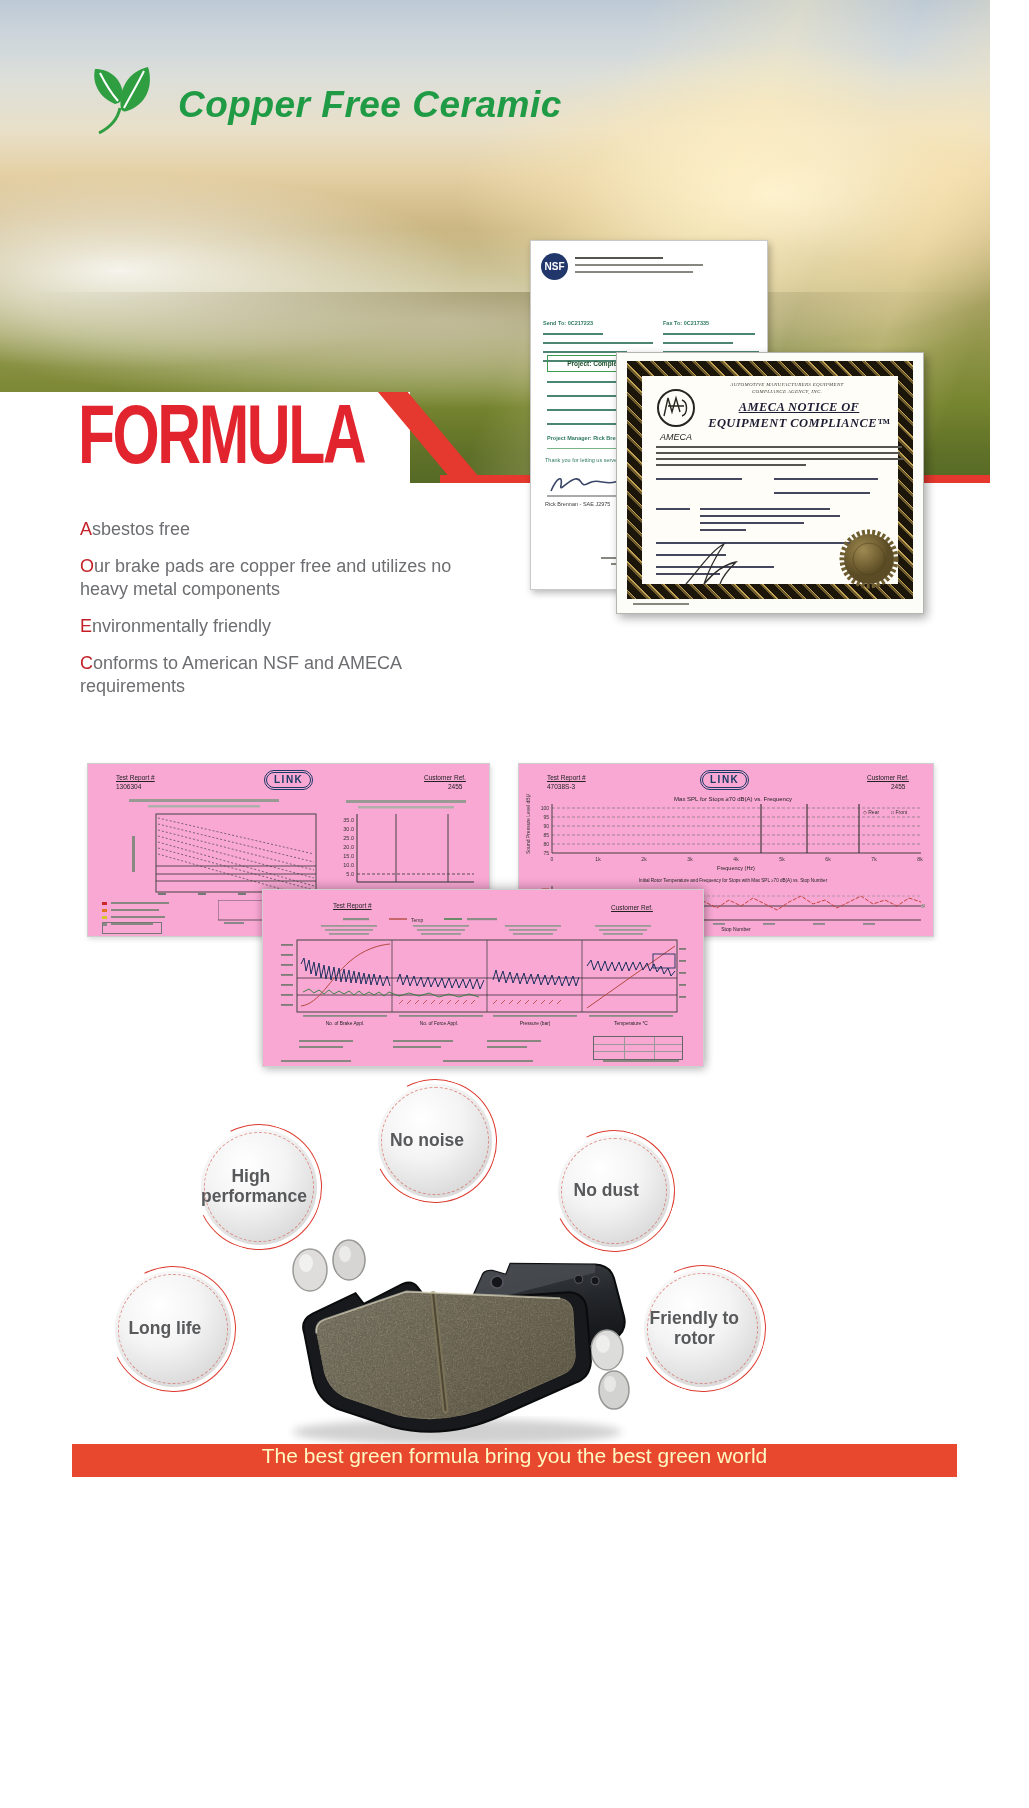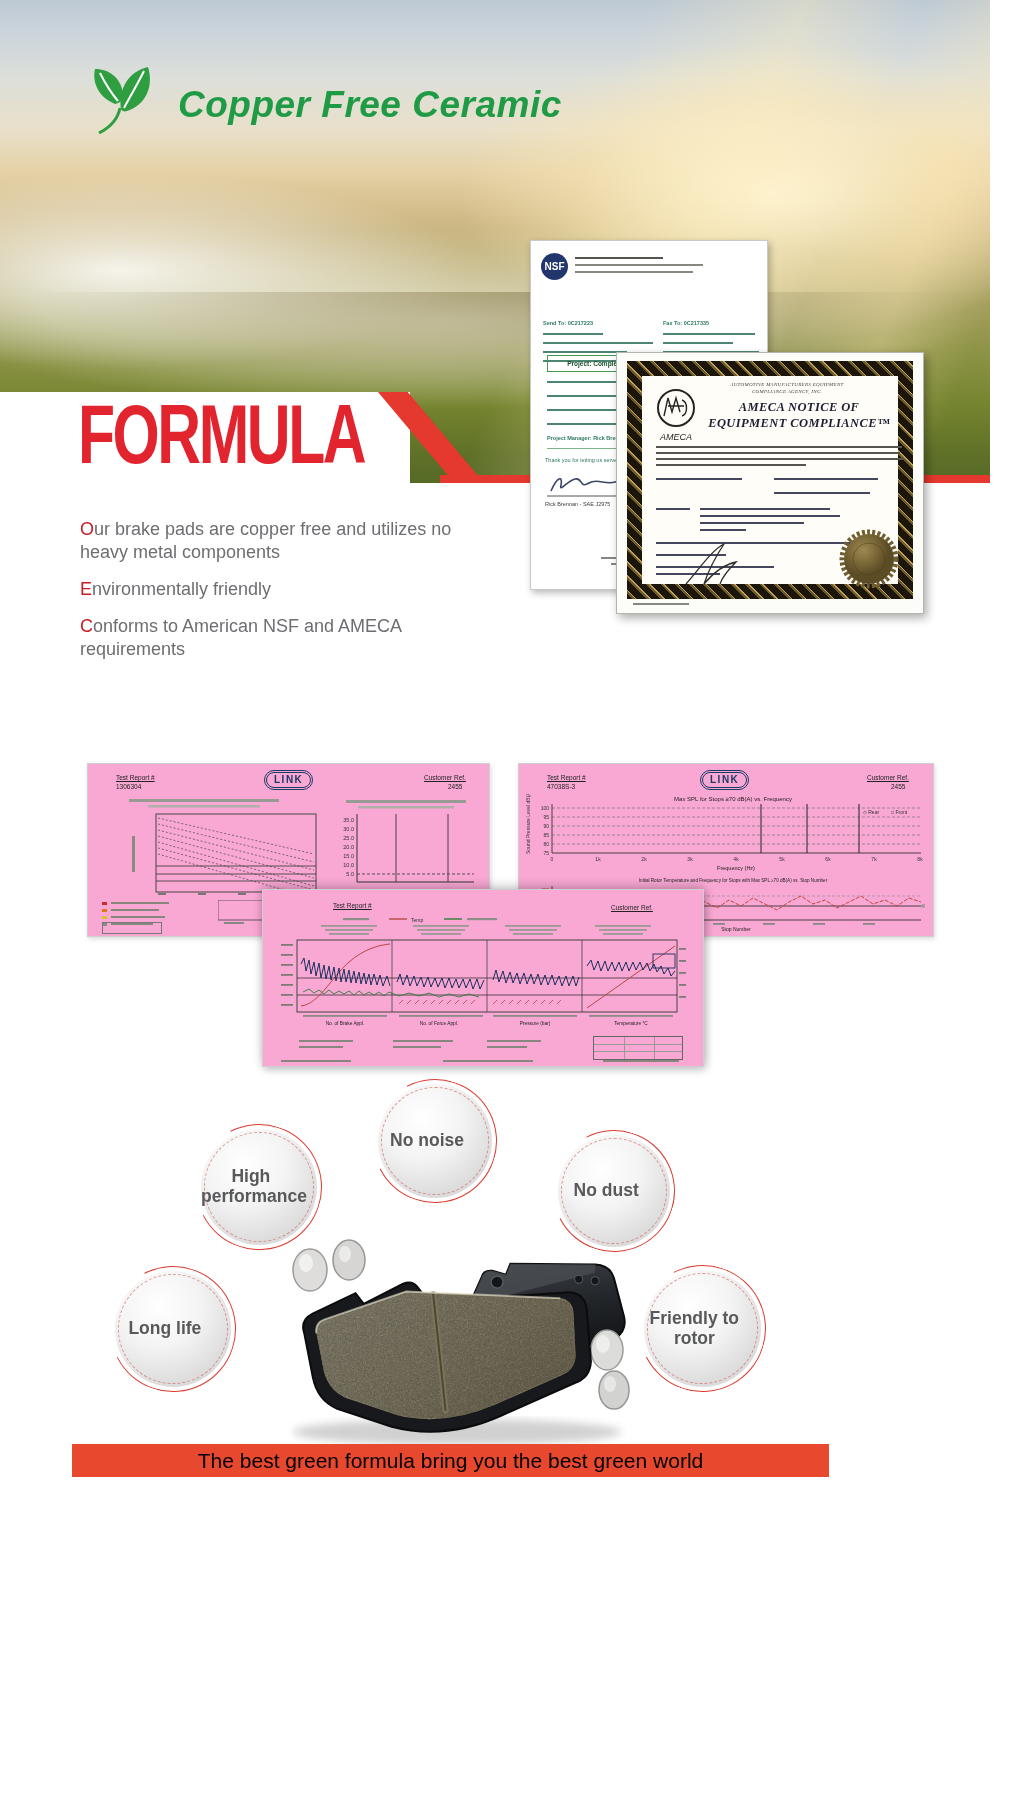--- a/index.html
+++ b/index.html
@@ -74,22 +74,22 @@
     display:flex;align-items:center;text-align:center;
     color:#58595b;font-weight:bold;font-size:17.5px;line-height:1.12;}
   .badge::before{content:"";position:absolute;inset:-5px;border-radius:50%;
     border:1.5px solid transparent;border-top-color:#dd3b2f;border-right-color:#dd3b2f;border-bottom-color:#dd3b2f;
     transform:rotate(18deg);}
   .badge::after{content:"";position:absolute;inset:3px;border-radius:50%;
     border:1px dashed rgba(210,84,72,.6);}
   .badge span{width:86%;}
 
   
-  .banner{left:72px;top:1444px;width:757px;height:33px;background:#e7482e;color:#000000;
-    display:flex;align-items:center;justify-content:center;font-size:21px;}
+  .banner{left:72px;top:1444px;width:885px;height:33px;background:#e7482e;color:#fef9c3;
+    display:flex;justify-content:center;font-size:21px;}
 
   svg text{font-family:"Liberation Sans",sans-serif;}
 </style>
 </head>
 <body>
 
 <div id="page">
 
   <div class="abs hero">
     <div class="hero-photo"></div>
@@ -107,20 +107,21 @@
     </div>
     <div class="abs brand-title">Copper Free Ceramic</div>
 
     <div class="abs formula-band"></div>
     <div class="abs formula-text">FORMULA</div>
     <div class="abs ribbon-diag"></div>
     <div class="abs ribbon-strip"></div>
   </div>
 
   <div class="abs features">
+    <div class="feat"><b>A</b><span>sbestos free</span></div>
     <div class="feat"><b>O</b><span>ur brake pads are copper free and utilizes no heavy metal components</span></div>
     <div class="feat"><b>E</b><span>nvironmentally friendly</span></div>
     <div class="feat"><b>C</b><span>onforms to American NSF and AMECA requirements</span></div>
   </div>
 
   <div class="abs doc nsf">
     <div class="abs nsf-logo">NSF</div>
     <div class="bar d" style="left:44px;top:16px;width:88px;"></div>
     <div class="bar" style="left:44px;top:23px;width:128px;"></div>
     <div class="bar" style="left:44px;top:30px;width:118px;"></div>
@@ -167,21 +168,21 @@
         <div class="abs serif ameca-org" style="top:13px;left:30px;width:230px;">COMPLIANCE AGENCY, INC.</div>
 
         <div class="abs" style="left:12px;top:10px;width:44px;height:58px;">
           <svg width="44" height="58" viewBox="0 0 44 58">
             <circle cx="22" cy="22" r="18" fill="none" stroke="#26261e" stroke-width="2"></circle>
             <path d="M10 30 L14 12 L18 26 L22 12 L26 26 M14 20 h16 M28 14 c6 2 6 14 0 16" fill="none" stroke="#26261e" stroke-width="1.4"></path>
             <text x="22" y="54" text-anchor="middle" font-size="9" font-style="italic" fill="#26261e" font-family="Liberation Serif,serif">AMECA</text>
           </svg>
         </div>
 
-        <div class="abs serif ameca-title" style="top:24px;left:48px;width:218px;">AMECA NOTICE OF</div>
+        <div class="abs serif ameca-title" style="top:24px;left:48px;width:218px;text-decoration:underline;">AMECA NOTICE OF</div>
         <div class="abs serif ameca-title" style="top:40px;left:48px;width:218px;">EQUIPMENT COMPLIANCE™</div>
 
         <div class="bar d" style="left:14px;top:70px;width:246px;"></div>
         <div class="bar d" style="left:14px;top:76px;width:244px;"></div>
         <div class="bar d" style="left:14px;top:82px;width:248px;"></div>
         <div class="bar d" style="left:14px;top:88px;width:150px;"></div>
 
         <div class="bar ink" style="left:14px;top:102px;width:86px;"></div>
         <div class="bar ink" style="left:132px;top:102px;width:104px;"></div>
         <div class="bar ink" style="left:132px;top:116px;width:96px;"></div>

